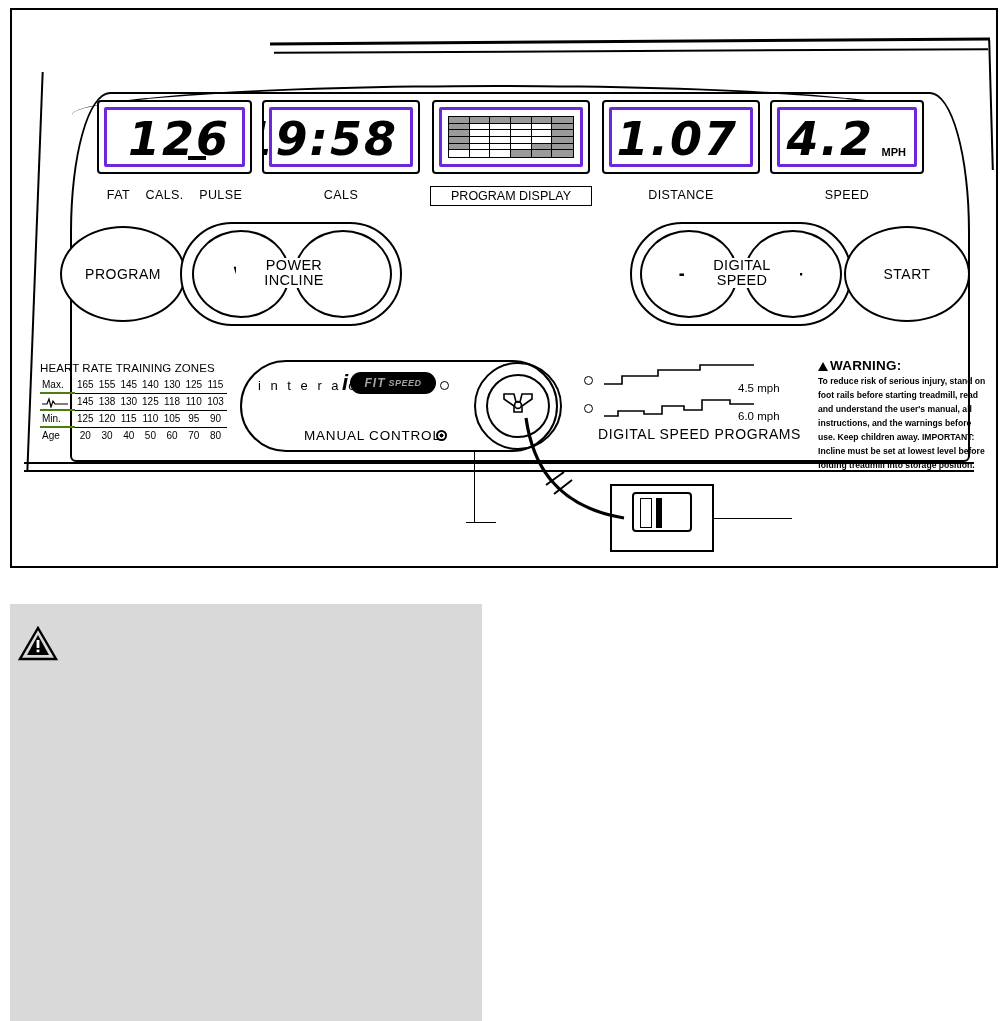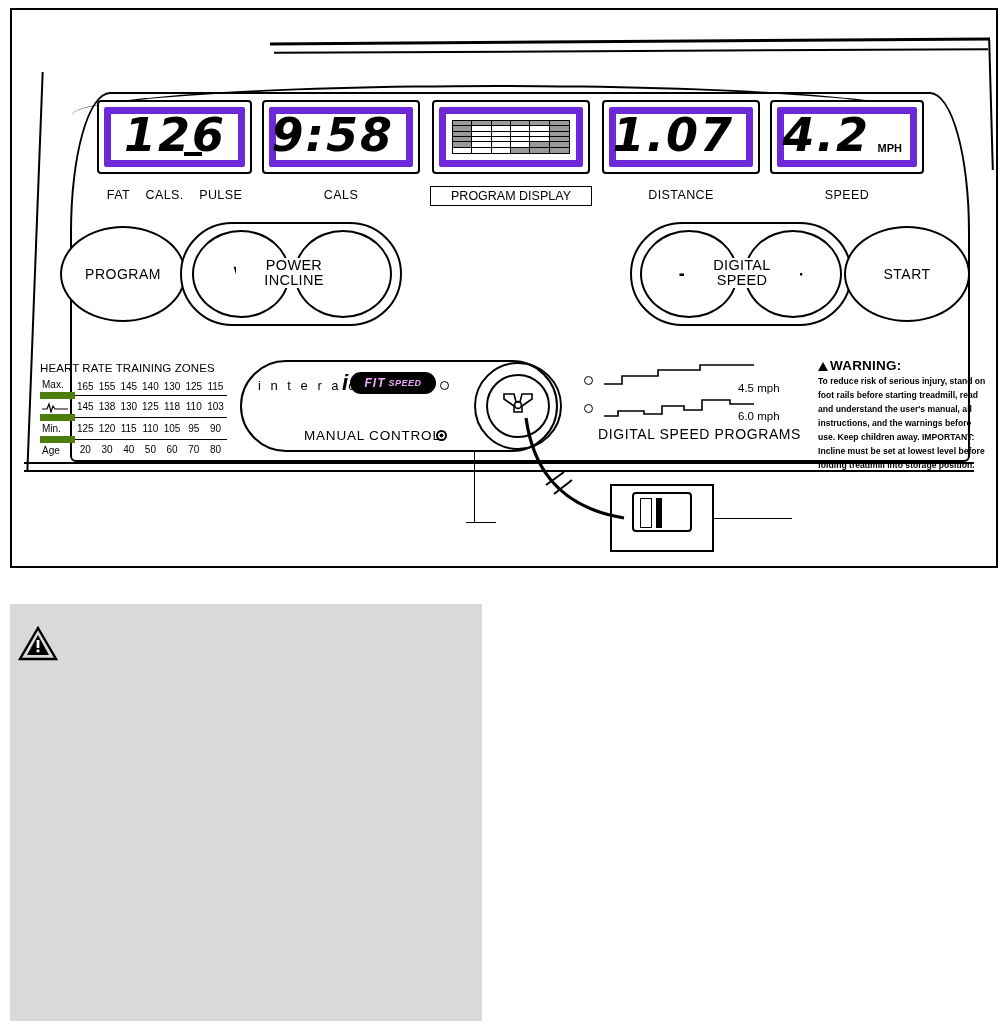--- a/index.html
+++ b/index.html
@@ -117,21 +117,21 @@
     box-sizing: border-box;
     background: #fff;
     overflow: hidden;
   }
   .lcd-inner {
     position: absolute;
     left: 5px;
     top: 5px;
     right: 5px;
     bottom: 5px;
-    border: 7px solid #6d28d9;
+    border: 3px solid #6d28d9;
     border-radius: 2px;
     box-sizing: border-box;
   }
   .seg {
     font-family: "DejaVu Sans", sans-serif;
     font-weight: bold;
     font-style: italic;
     letter-spacing: 2px;
     position: absolute;
     right: 12px;
@@ -254,21 +254,21 @@
   }
   .hr-table td {
     padding: 0 3px 0 2px;
     text-align: center;
     white-space: nowrap;
     line-height: 15px;
   }
   .hr-table td.rowlab {
     text-align: left;
     width: 30px;
-    border-bottom: 7px solid #4d7c0f;
+    border-bottom: 2px solid #4d7c0f;
   }
   .hr-table td.vals { border-bottom: 1px solid #000; }
   .hr-table tr.last td { border-bottom: none; }
   .ecg {
     display: inline-block;
     width: 26px;
     height: 12px;
     vertical-align: middle;
   }
 
@@ -291,21 +291,21 @@
     letter-spacing: 3px;
   }
   .ifit-logo {
     position: absolute;
     left: 338px;
     top: 362px;
     width: 86px;
     height: 22px;
     background: #000;
     border-radius: 11px / 11px;
-    color: #f0abfc;
+    color: #a3a3a3;
     font-size: 12px;
     font-weight: bold;
     letter-spacing: 1px;
     display: flex;
     align-items: center;
     justify-content: center;
     font-style: italic;
   }
   .ifit-i {
     position: absolute;

